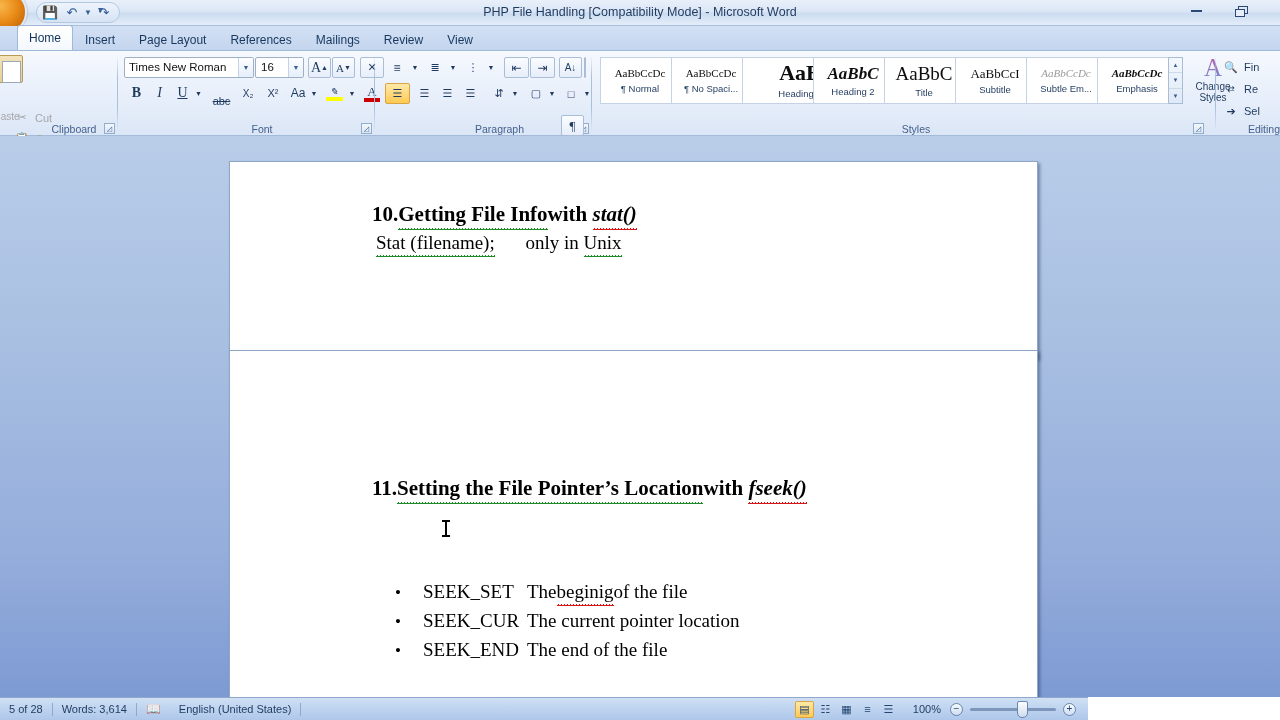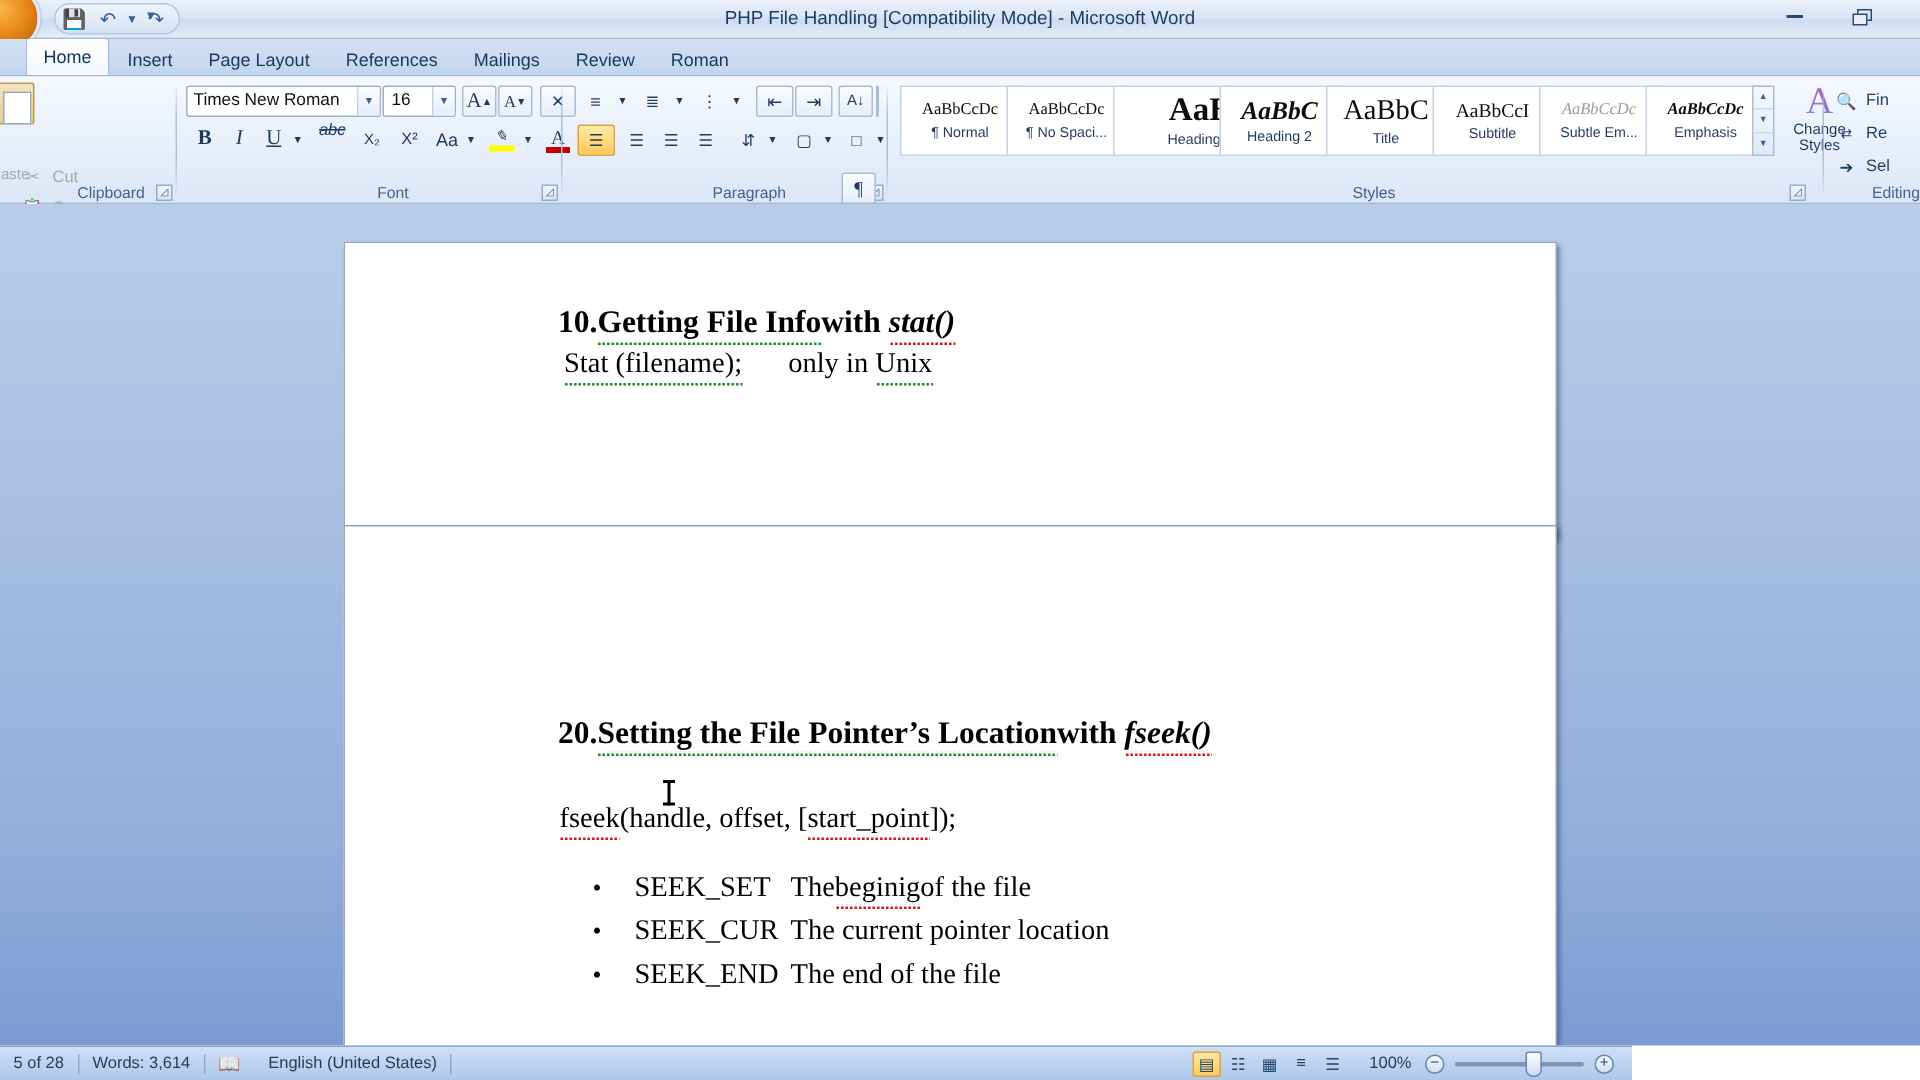--- a/index.html
+++ b/index.html
@@ -250,21 +250,21 @@
     </div>
   </div>
 
   <div class="tabstrip">
     <div class="tab active">Home</div>
     <div class="tab">Insert</div>
     <div class="tab">Page Layout</div>
     <div class="tab">References</div>
     <div class="tab">Mailings</div>
     <div class="tab">Review</div>
-    <div class="tab">Roman</div>
+    <div class="tab">View</div>
   </div>
 
   <div class="ribbon">
 
     <div class="rgroup" style="left:0; width:118px;">
       <div class="paste-btn">
         <div class="paste-ico"></div>
       </div>
       <div class="cbsmall dim" style="top:56px; left:-6px; font-size:10px;">Paste</div>
 
@@ -309,21 +309,21 @@
       <div class="rbtn" style="left:7px; top:32px; width:21px; height:20px; font-weight:bold; font-family:'Liberation Serif',serif; font-size:14px;">
           <span>B</span>
         </div>
       <div class="rbtn" style="left:30px; top:32px; width:21px; height:20px; font-style:italic; font-family:'Liberation Serif',serif; font-size:14px;">
           <span>I</span>
         </div>
       <div class="rbtn" style="left:53px; top:32px; width:21px; height:20px; text-decoration:underline; font-family:'Liberation Serif',serif; font-size:14px;">
           <span>U</span>
         </div>
       <div class="rbtn" style="left:74px; top:36px; width:11px; height:12px; font-size:7px;">▼</div>
-      <div class="rbtn" style="left:90px; top:26px; width:25px; height:20px; text-decoration:line-through; font-size:11px;font-style:italic;">
+      <div class="rbtn" style="left:90px; top:40px; width:25px; height:20px; text-decoration:line-through; font-size:11px;">
           <span>abc</span>
         </div>
       <div class="rbtn" style="left:117px; top:32px; width:24px; height:20px; font-size:10px;">
           <span>X₂</span>
         </div>
       <div class="rbtn" style="left:142px; top:32px; width:24px; height:20px; font-size:11px;">
           <span>X²</span>
         </div>
       <div class="rbtn" style="left:167px; top:32px; width:24px; height:20px; font-size:12px;">
           <span>Aa</span>
@@ -453,28 +453,25 @@
         <span>10.</span><span class="sq sq-grn">Getting File Info </span><span>with </span><span class="sq sq-red" style="font-style:italic;">stat()</span>
       </div>
       <div class="doctext" style="position:absolute; left:146px; top:70px; font-size:19px; white-space:nowrap;">
         <span class="sq sq-grn">Stat (filename);</span>
         <span style="display:inline-block; width:26px;"></span><span>only in </span><span class="sq sq-grn">Unix</span>
       </div>
     </div>
 
     <div class="page pg2">
       <div class="doctext" style="position:absolute; left:142px; top:125px; font-size:21px; font-weight:bold; white-space:nowrap;">
-        <span>20.</span><span class="sq sq-grn">Setting the File Pointer’s Location </span><span>with </span><span class="sq sq-red" style="font-style:italic;">fseek()</span>
+        <span>11.</span><span class="sq sq-grn">Setting the File Pointer’s Location </span><span>with </span><span class="sq sq-red" style="font-style:italic;">fseek()</span>
       </div>
 
       <div class="cursor-ibeam" style="left:215px; top:169px;"></div>
 
-      <div class="doctext" style="position:absolute; left:143px; top:184px; font-size:19px; white-space:nowrap;">
-        <span class="sq sq-red">fseek</span><span>(handle, offset, [</span><span class="sq sq-red">start_point</span><span>]);</span>
-      </div>
 
       <div style="position:absolute; left:165px; top:230px;">
         <div class="doctext" style="display:flex; align-items:baseline; font-size:19px; margin-bottom:7px; white-space:nowrap;">
           <span style="width:28px; font-size:17px;">•</span>
           <span style="display:inline-block; width:104px;">SEEK_SET</span>
           <span>The </span>
             <span class="sq sq-red">beginig</span>
             <span> of the file</span>
         </div>
         <div class="doctext" style="display:flex; align-items:baseline; font-size:19px; margin-bottom:7px; white-space:nowrap;">

